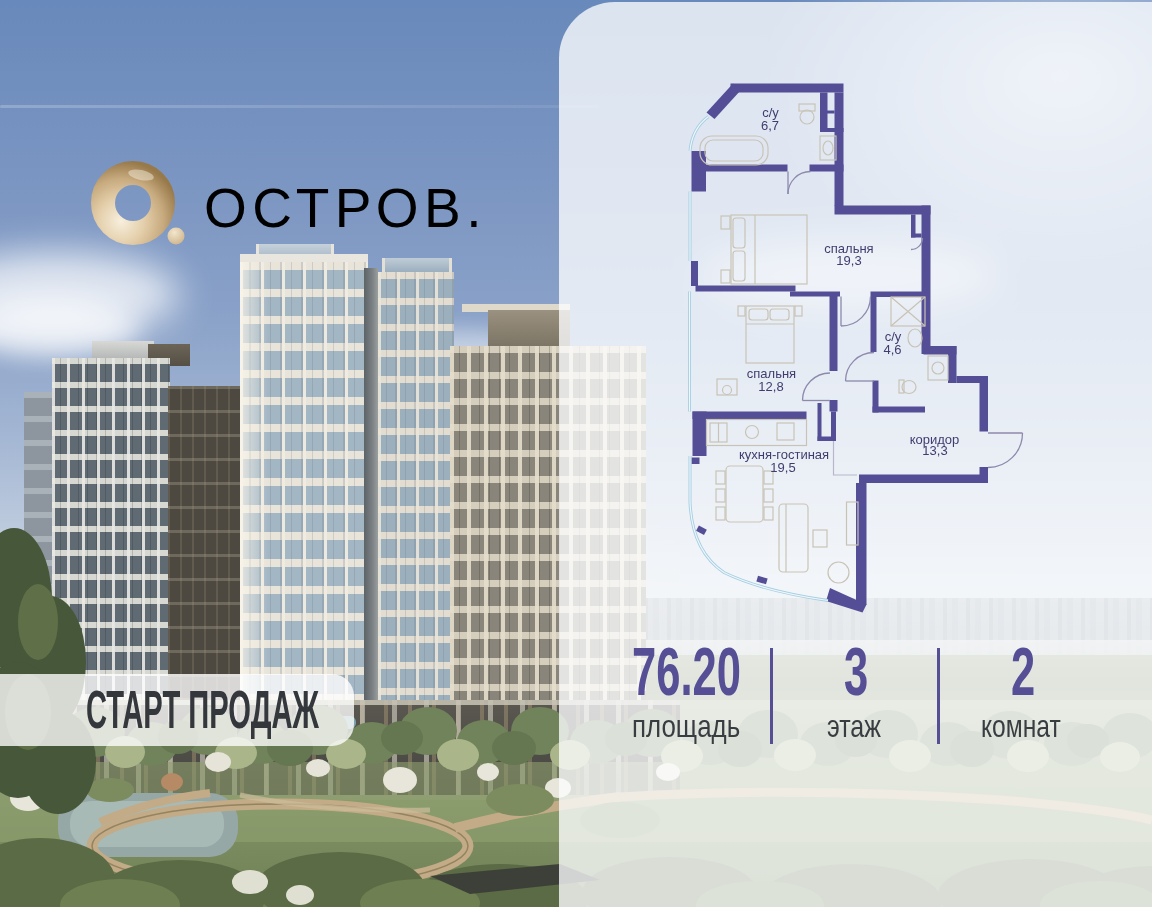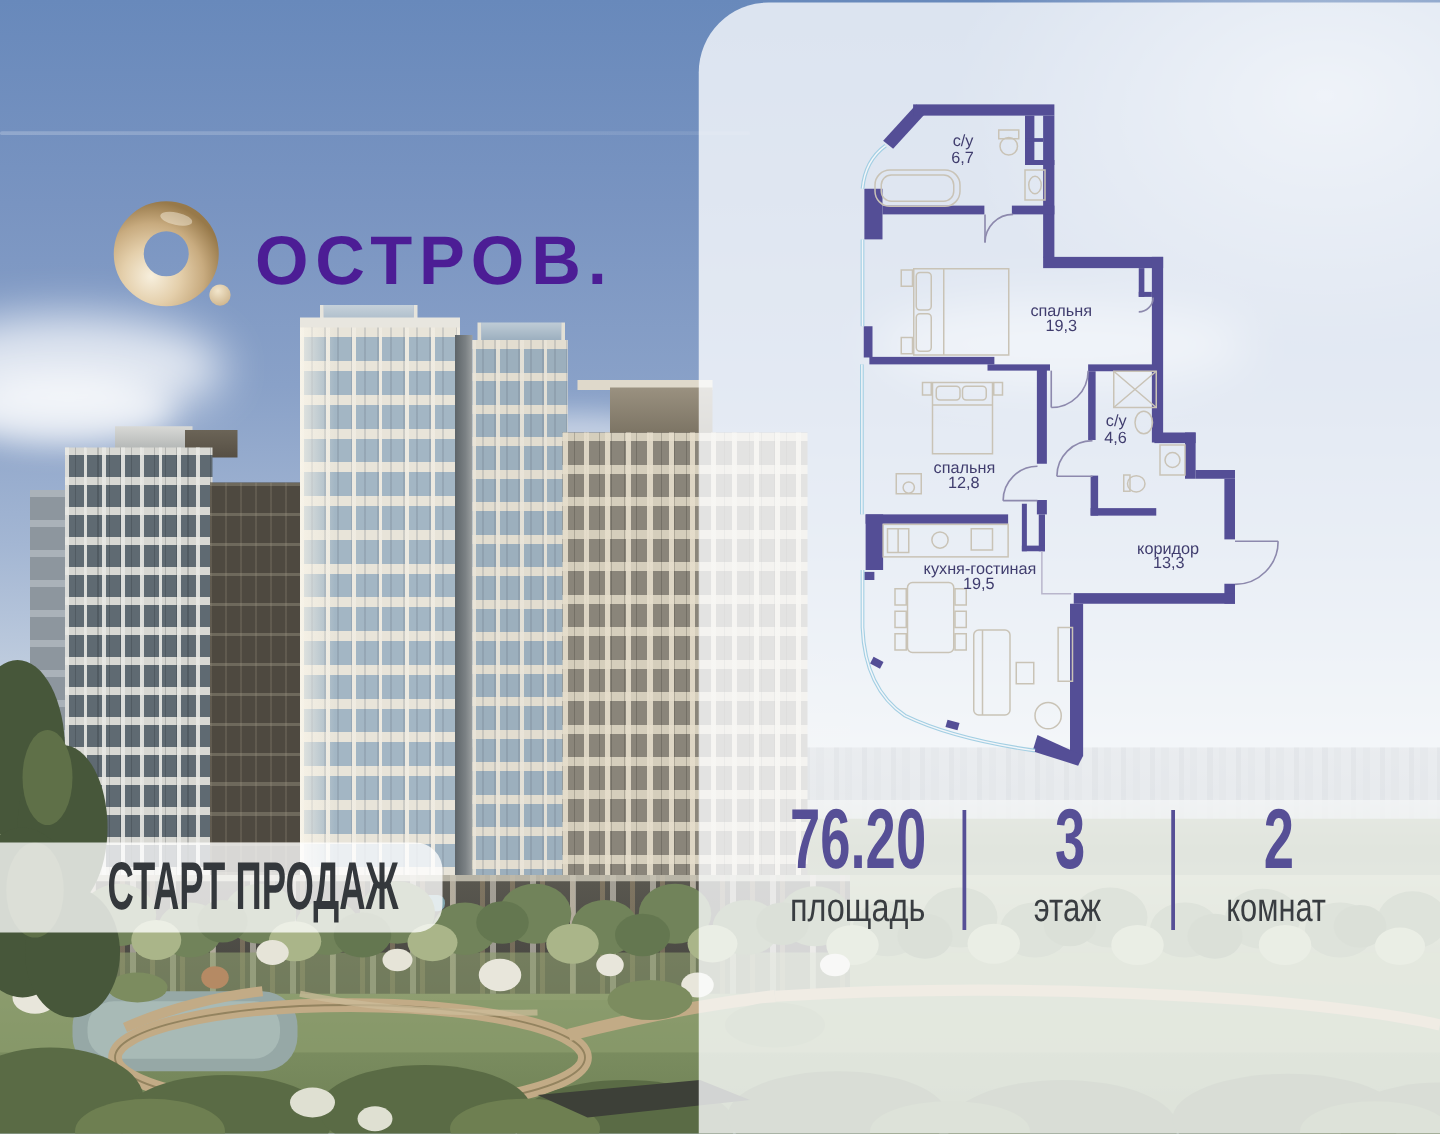--- a/index.html
+++ b/index.html
@@ -462,15 +462,15 @@
     <radialGradient id="gold2" cx="40%" cy="30%" r="90%">
       <stop offset="0%" stop-color="#f2e6cc"></stop>
       <stop offset="100%" stop-color="#c7ab80"></stop>
     </radialGradient>
   </defs>
   <circle cx="53" cy="53" r="30" fill="none" stroke="url(#gold)" stroke-width="24"></circle>
   <ellipse cx="61" cy="25" rx="13" ry="5" fill="rgba(250,243,228,.45)" transform="rotate(12 61 25)"></ellipse>
   <circle cx="96" cy="86" r="8.5" fill="url(#gold2)"></circle>
 </svg>
 
-<div class="abs" style="left:204px;top:181px;font-size:55px;line-height:55px;font-weight:bold;color:#4c1d95;letter-spacing:5.5px">ОСТРОВ.</div>
+<div class="abs" style="left:204px;top:181px;font-size:55px;line-height:55px;font-weight:normal;color:#000000;letter-spacing:5.5px">ОСТРОВ.</div>
 
 </div>
 
 </body></html>

